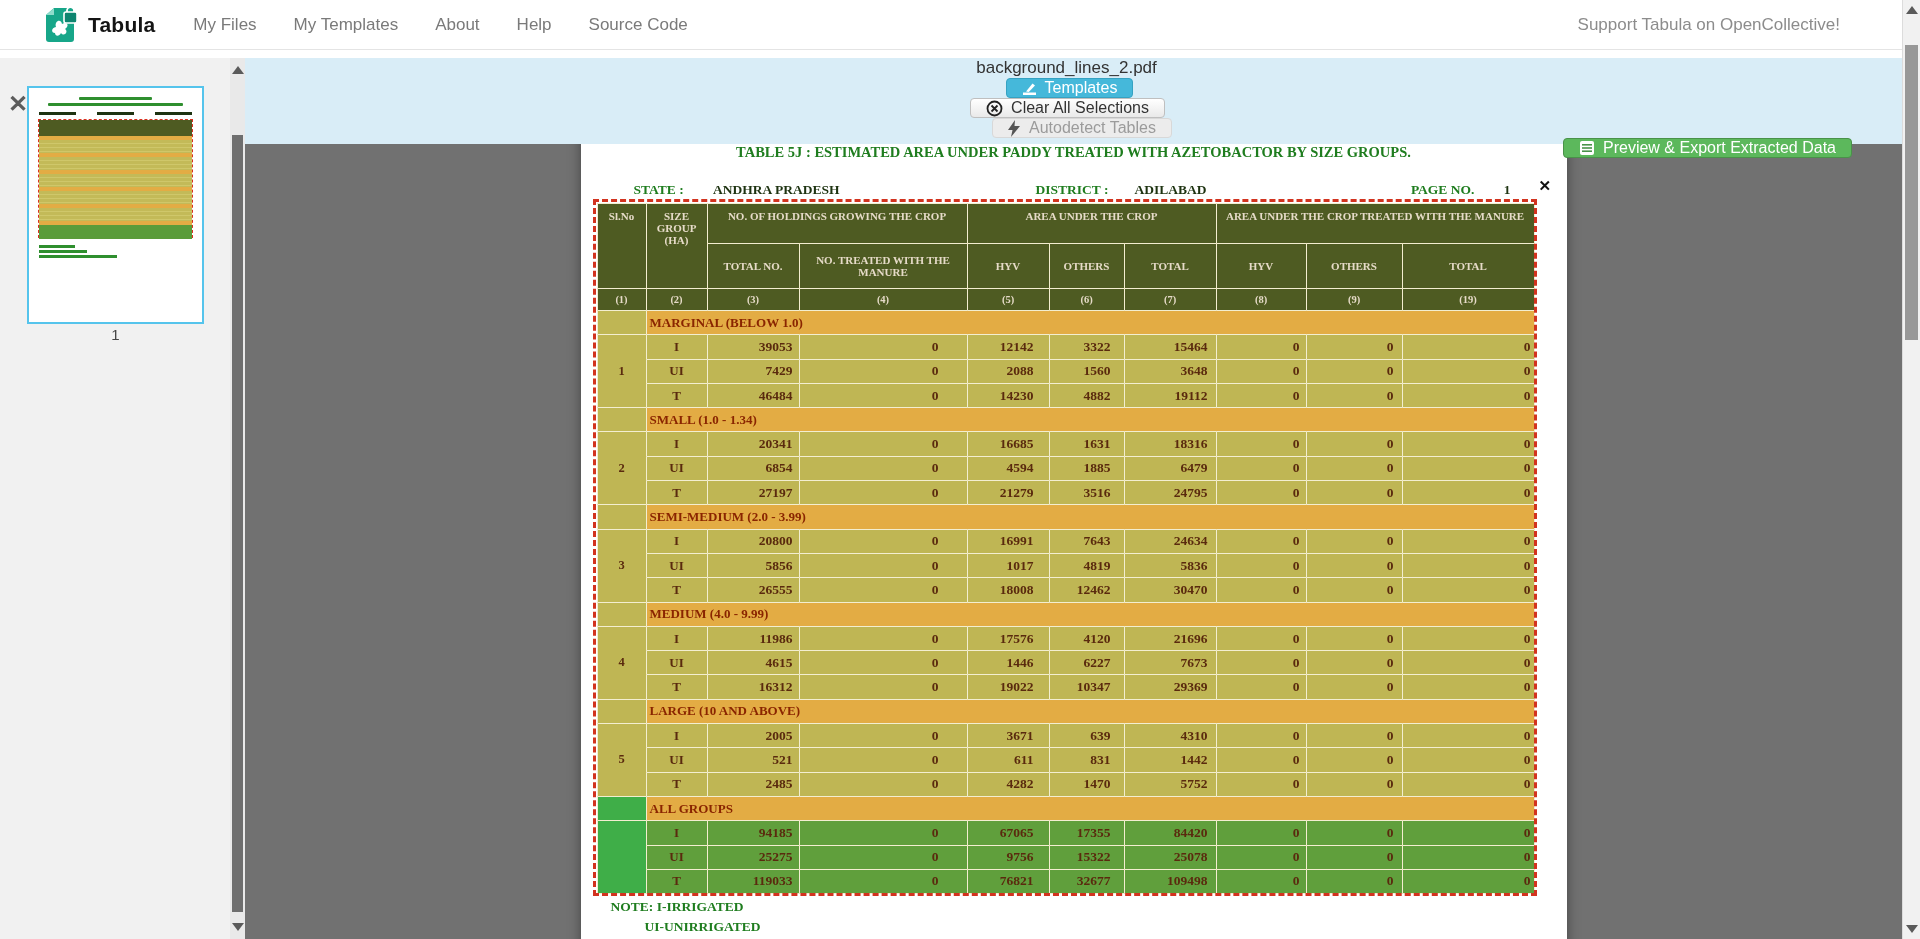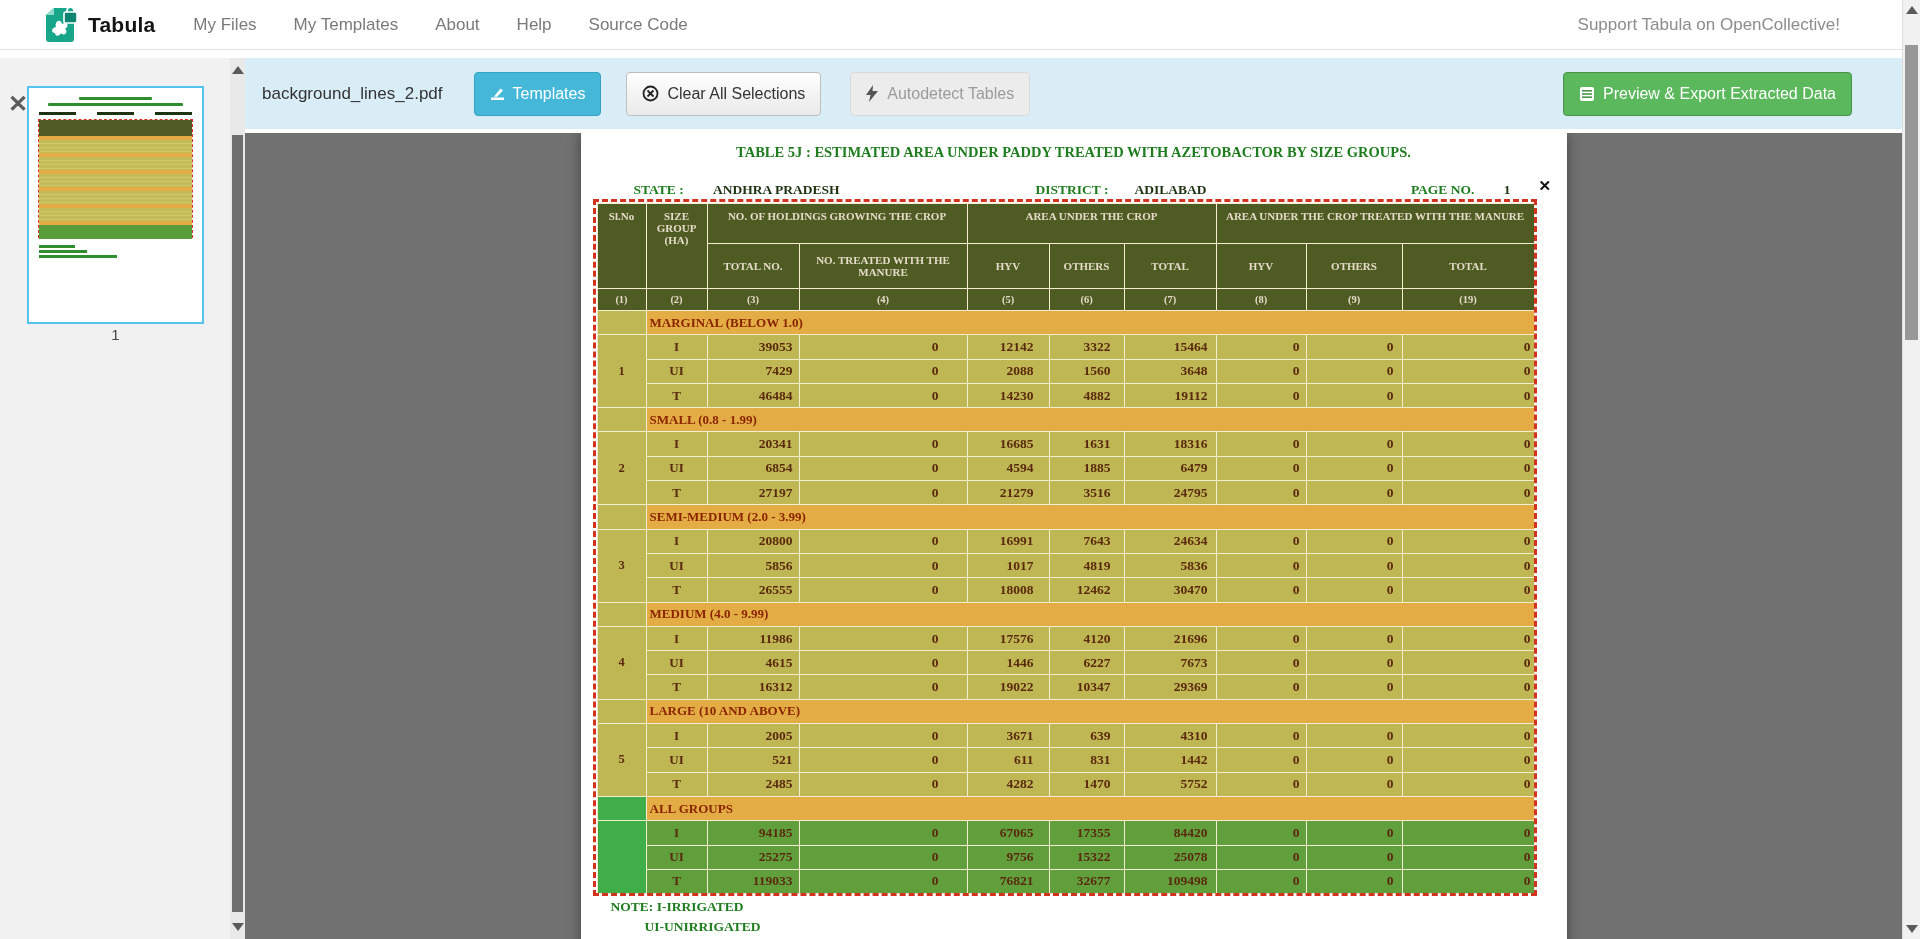--- a/index.html
+++ b/index.html
@@ -38,22 +38,22 @@
 
   
   .side-scroll { position:absolute; right:0; top:0; width:15px; bottom:0; background:#e9e9e9; }
   .side-scroll .thumb { position:absolute; left:2px; right:2px; top:77px; height:777px; background:#6e6e6e; }
   .arrow-up, .arrow-down { position:absolute; left:50%; transform:translateX(-50%); width:0; height:0; cursor:pointer; }
   .arrow-up   { border-left:6px solid transparent; border-right:6px solid transparent; border-bottom:8px solid #5a5a5a; }
   .arrow-down { border-left:6px solid transparent; border-right:6px solid transparent; border-top:8px solid #5a5a5a; }
   .side-scroll .arrow-up { top:8px; } .side-scroll .arrow-down { bottom:8px; }
 
   
-  .toolbar { position:absolute; left:245px; right:18px; top:58px; height:71px; background:#d9edf7;
-             display:flex; align-items:center; padding-left:17px; z-index:3; }
+  .toolbar { position:absolute; left:245px; right:18px; top:58px; height:86px; background:#d9edf7;
+             display:flex; align-items:center; padding-left:17px; z-index:3;flex-direction:column; }
   .filename { font-size:17px; color:#333; margin-right:31px; }
   .btn { height:44px; display:inline-flex; align-items:center; gap:8px; padding:0 15px; border-radius:4px;
          font-size:16px; border:1px solid; cursor:pointer; white-space:nowrap; }
   .btn-templates { background:#45b8da; border-color:#35a2c2; color:#fff; margin-right:25px; }
   .btn-clear { background:linear-gradient(#ffffff,#e9e9e9); border-color:#bfbfbf; color:#333; margin-right:29px; }
   .btn-auto { background:#ececec; border-color:#d8d8d8; color:#9b9b9b; cursor:default; }
   .btn-export { margin-left:auto; margin-right:50px; background:#5cb85c; border-color:#499249; color:#fff; }
 
   
   .canvas { position:absolute; left:245px; right:18px; top:133px; bottom:0; background:#717171; overflow:hidden; z-index:1; }
@@ -296,21 +296,21 @@
             <td class="num c4">0</td>
             <td class="num c5">14230</td>
             <td class="num c6">4882</td>
             <td class="num c7">19112</td>
             <td class="num c8">0</td>
             <td class="num c9">0</td>
             <td class="num c10">0</td>
           </tr>
           <tr>
             <td class="sl"></td>
-            <td class="band" colspan="9">SMALL (0.8 - 1.99)</td>
+            <td class="band" colspan="9">SMALL (1.0 - 1.34)</td>
           </tr>
           <tr>
             <td class="sl" rowspan="3">2</td>
             <td class="lbl">I</td>
             <td class="num c3">20341</td>
             <td class="num c4">0</td>
             <td class="num c5">16685</td>
             <td class="num c6">1631</td>
             <td class="num c7">18316</td>
             <td class="num c8">0</td>

